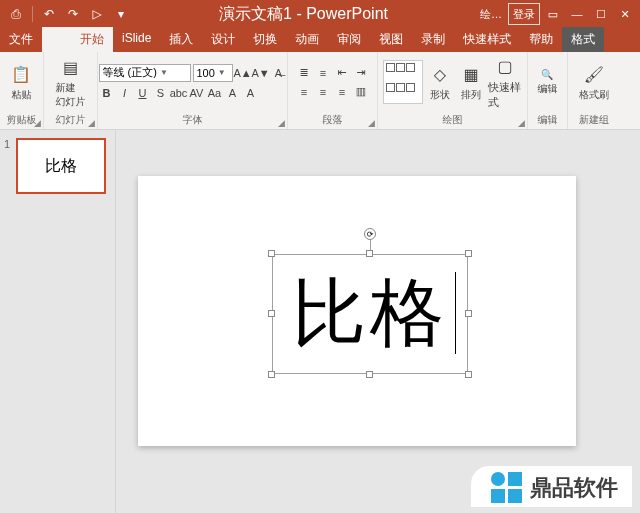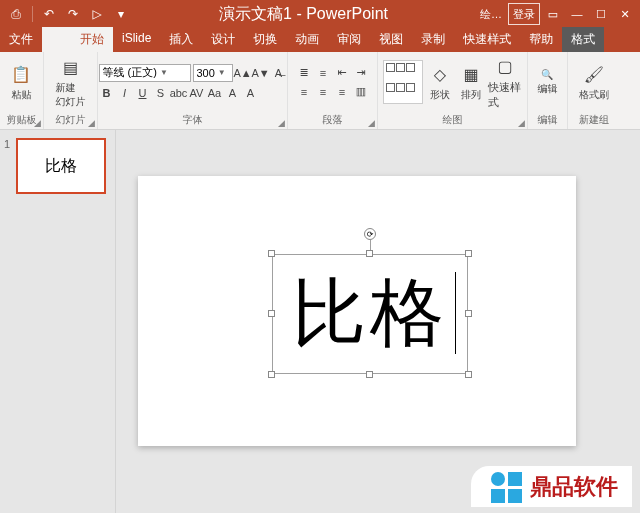--- a/index.html
+++ b/index.html
@@ -51,21 +51,21 @@
   .tb-border { position: absolute; inset: 0; border: 1px solid #a0a0a0; }
   .handle { position: absolute; width: 7px; height: 7px; background: #fff; border: 1px solid #888; }
   .h-tl { left: -4px; top: -4px; } .h-t { left: 50%; top: -4px; margin-left: -4px; } .h-tr { right: -4px; top: -4px; }
   .h-l { left: -4px; top: 50%; margin-top: -4px; } .h-r { right: -4px; top: 50%; margin-top: -4px; }
   .h-bl { left: -4px; bottom: -4px; } .h-b { left: 50%; bottom: -4px; margin-left: -4px; } .h-br { right: -4px; bottom: -4px; }
   .rot { position: absolute; left: 50%; top: -26px; margin-left: -6px; width: 12px; height: 12px; border-radius: 50%; border: 1px solid #888; background: #fff; display: flex; align-items: center; justify-content: center; font-size: 8px; }
   .rot-line { position: absolute; left: 50%; top: -14px; width: 1px; height: 11px; background: #a0a0a0; }
   .tb-text { position: absolute; inset: 4px; display: flex; align-items: center; justify-content: center; font-size: 74px; font-family: SimSun, serif; color: #000; letter-spacing: 4px; }
   .cursor { position: absolute; right: 12px; top: 18px; width: 1px; height: 82px; background: #000; }
 
-  .watermark { position: absolute; right: 8px; bottom: 6px; background: #fff; border-radius: 18px 0 0 0; padding: 6px 14px 4px 20px; display: flex; gap: 8px; font-size: 22px; font-weight: bold; color: #b91c1c; }
+  .watermark { position: absolute; right: 8px; bottom: 6px; background: #fff; border-radius: 18px 0 0 0; padding: 6px 14px 4px 20px; display: flex; align-items: center; gap: 8px; font-size: 22px; font-weight: bold; color: #404040; }
   .wm-logo { display: grid; grid-template-columns: repeat(2,14px); grid-template-rows: repeat(2,14px); gap: 3px; }
   .wm-sq { width: 14px; height: 14px; background: #2aa8e0; }
   .wm-sq.r { border-radius: 50%; }
 </style>
 </head>
 <body>
 
 <div class="titlebar">
   <div class="qat">
     <div class="qbtn">⎙</div>
@@ -128,21 +128,21 @@
   </div>
   <div class="group" style="width:190px">
     <div class="group-body">
       <div class="fontcol">
         <div class="fontrow">
           <div class="combo" style="width:92px">
               <span>等线 (正文)</span>
               <span class="dd">▼</span>
             </div>
           <div class="combo" style="width:40px">
-              <span>300</span>
+              <span>100</span>
               <span class="dd">▼</span>
             </div>
           <div class="mini">A▲</div>
           <div class="mini">A▼</div>
           <div class="mini">A̶</div>
         </div>
         <div class="fontrow" id="font-row2">
             <span class="mini" style="font-weight: bold;">B</span>
             <span class="mini" style="font-style: italic;">I</span>
             <span class="mini" style="text-decoration: underline;">U</span>

